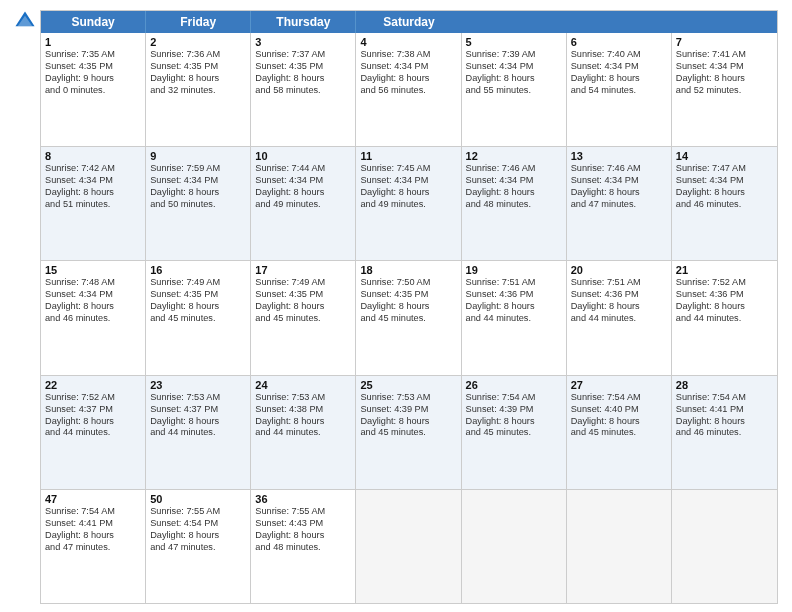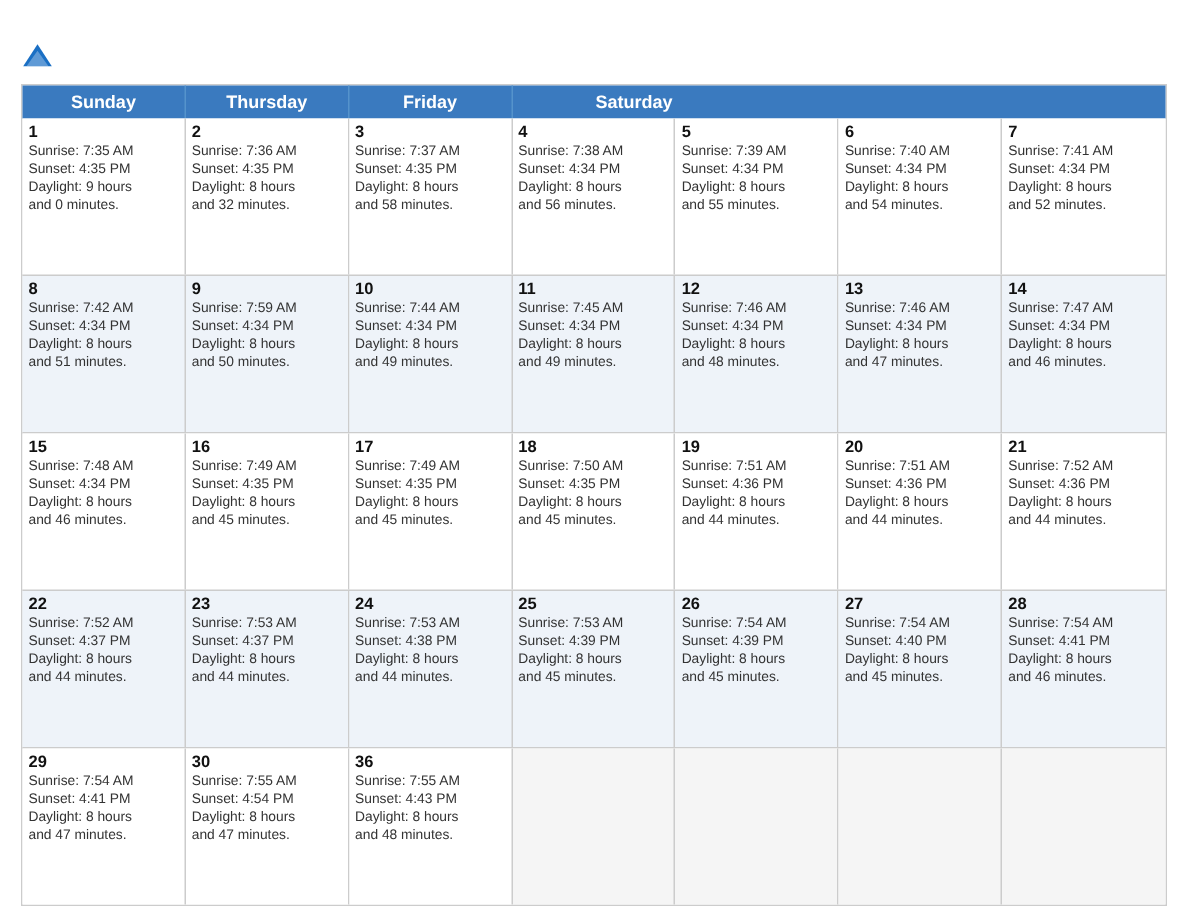--- a/index.html
+++ b/index.html
@@ -6,23 +6,23 @@
     body {
       font-family: Arial, sans-serif;
       background: #fff;
       width: 792px;
       height: 612px;
       overflow: hidden;
     }
     .page {
       width: 792px;
       height: 612px;
-      padding: 28px 14px 8px 14px;
-      display: flex;
-      flex-direction: column;
+      padding: 10px 14px 8px 14px;
+      display: flex;
+      flex-direction: row;
     }
     .header {
       display: flex;
       align-items: flex-start;
       justify-content: space-between;
       margin-bottom: 6px;
     }
     .logo {
       display: flex;
       align-items: center;
@@ -73,21 +73,21 @@
       background: #3a7abf;
     }
     .cal-header-cell {
       color: #fff;
       font-size: 12px;
       font-weight: bold;
       text-align: center;
       padding: 4px 2px;
       border-right: 1px solid #5593cc;
     }
-    .cal-header-cell:last-child { border-right: none; text-align: right; }
+    .cal-header-cell:last-child { border-right: none; }
     .cal-body {
       flex: 1;
       display: flex;
       flex-direction: column;
     }
     .cal-row {
       display: grid;
       grid-template-columns: repeat(7, 1fr);
       flex: 1;
       border-top: 1px solid #ccc;
@@ -134,22 +134,22 @@
     </div>
     <div class="title-block">
       <div class="month-title"></div>
       <div class="subtitle"></div>
     </div>
   </div>
 
   <div class="calendar">
     <div class="cal-header" id="cal-header">
         <div class="cal-header-cell">Sunday</div>
+        <div class="cal-header-cell">Friday</div>
         <div class="cal-header-cell">Thursday</div>
-        <div class="cal-header-cell">Friday</div>
         <div class="cal-header-cell">Saturday</div>
       </div>
     <div class="cal-body" id="cal-body">
         <div class="cal-row">
           <div class="cal-cell">
             <span class="day-num">1</span>
             <span class="cell-line">Sunrise: 7:35 AM</span>
             <span class="cell-line">Sunset: 4:35 PM</span>
             <span class="cell-line">Daylight: 9 hours</span>
             <span class="cell-line">and 0 minutes.</span>
@@ -345,28 +345,28 @@
           <div class="cal-cell alt-row">
             <span class="day-num">28</span>
             <span class="cell-line">Sunrise: 7:54 AM</span>
             <span class="cell-line">Sunset: 4:41 PM</span>
             <span class="cell-line">Daylight: 8 hours</span>
             <span class="cell-line">and 46 minutes.</span>
           </div>
         </div>
         <div class="cal-row">
           <div class="cal-cell">
-            <span class="day-num">29</span>
+            <span class="day-num">47</span>
             <span class="cell-line">Sunrise: 7:54 AM</span>
             <span class="cell-line">Sunset: 4:41 PM</span>
             <span class="cell-line">Daylight: 8 hours</span>
             <span class="cell-line">and 47 minutes.</span>
           </div>
           <div class="cal-cell">
-            <span class="day-num">30</span>
+            <span class="day-num">50</span>
             <span class="cell-line">Sunrise: 7:55 AM</span>
             <span class="cell-line">Sunset: 4:54 PM</span>
             <span class="cell-line">Daylight: 8 hours</span>
             <span class="cell-line">and 47 minutes.</span>
           </div>
           <div class="cal-cell">
             <span class="day-num">36</span>
             <span class="cell-line">Sunrise: 7:55 AM</span>
             <span class="cell-line">Sunset: 4:43 PM</span>
             <span class="cell-line">Daylight: 8 hours</span>

